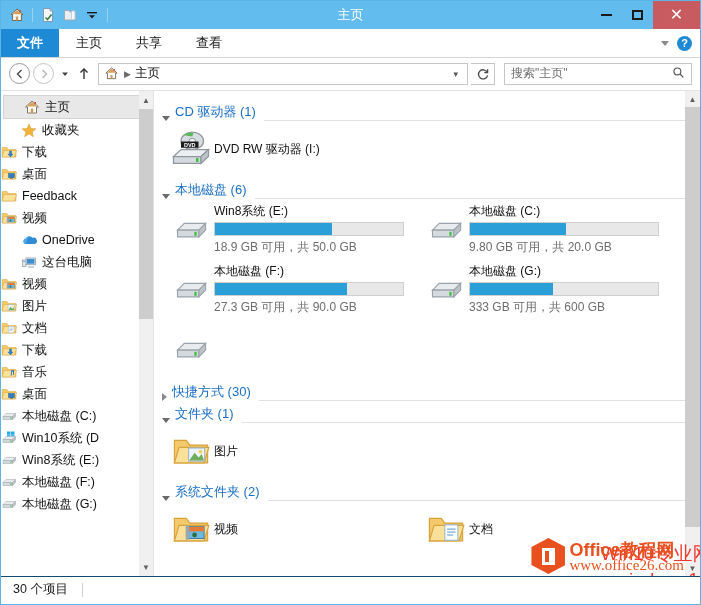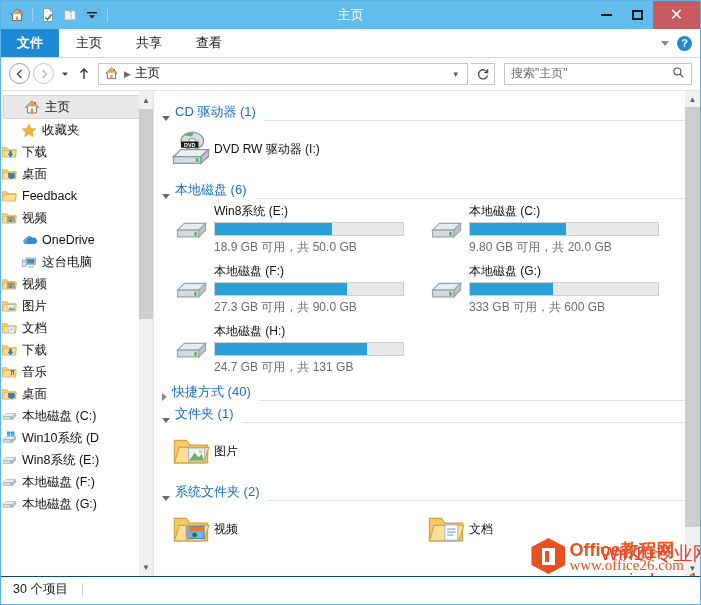--- a/index.html
+++ b/index.html
@@ -801,32 +801,25 @@
             </div>
             <div class="drive-cell">
               <div class="drive-icon">
                 <svg width="36" height="36" viewBox="0 0 32 32">
                   <path d="M4 17 L10 11 L29 11 L23 17 Z" fill="#e9ecee" stroke="#9aa3aa" stroke-width="1"></path>
                   <path d="M4 17 L23 17 L23 23 L4 23 Z" fill="#d5dade" stroke="#9aa3aa" stroke-width="1"></path>
                   <path d="M23 17 L29 11 L29 17 L23 23 Z" fill="#bcc3c8" stroke="#9aa3aa" stroke-width="1"></path>
                   <rect x="19" y="18.5" width="2" height="3.5" fill="#3fbf3f"></rect>
                 </svg>
               </div>
-              <div class="drive-info">
-                <div class="drive-name">本地磁盘 (H:)</div>
-                <div class="bar-track">
-                  <div class="bar-fill" style="width: 81%;"></div>
-                </div>
-                <div class="drive-sub">24.7 GB 可用，共 131 GB</div>
-              </div>
             </div>
           </div>
           <div class="group-header">
             <span class="tri closed"></span>
-            <span class="group-label">快捷方式 (40)</span>
+            <span class="group-label">快捷方式 (30)</span>
             <span class="group-rule"></span>
           </div>
           <div class="group-header">
             <span class="tri open"></span>
             <span class="group-label">文件夹 (1)</span>
             <span class="group-rule"></span>
           </div>
           <div class="folder-grid">
             <div class="folder-cell">
               <div class="folder-icon">

